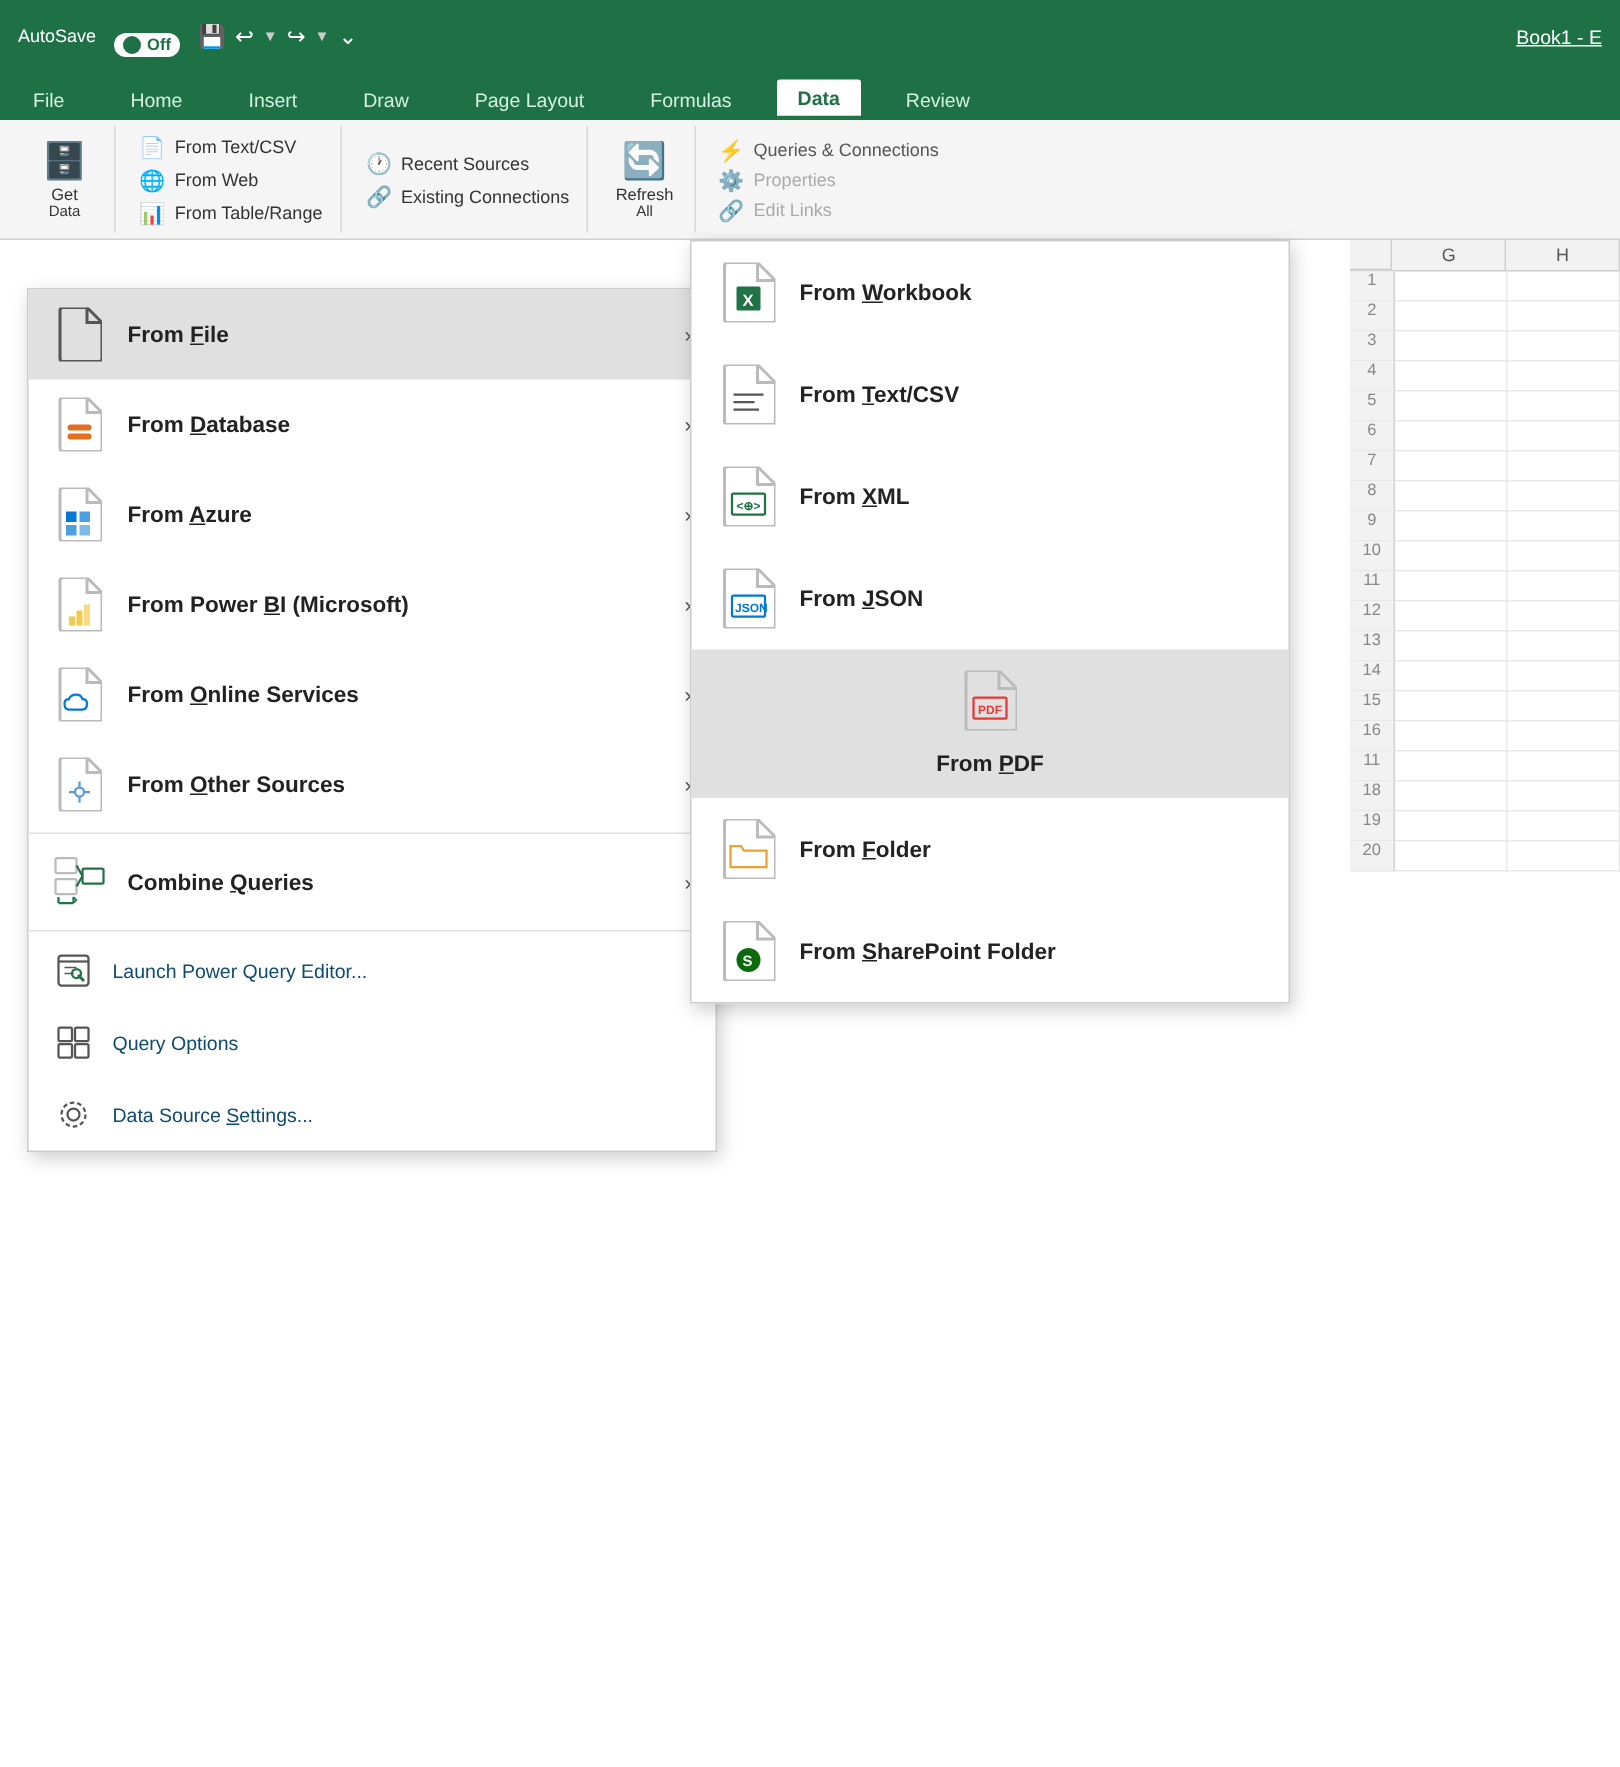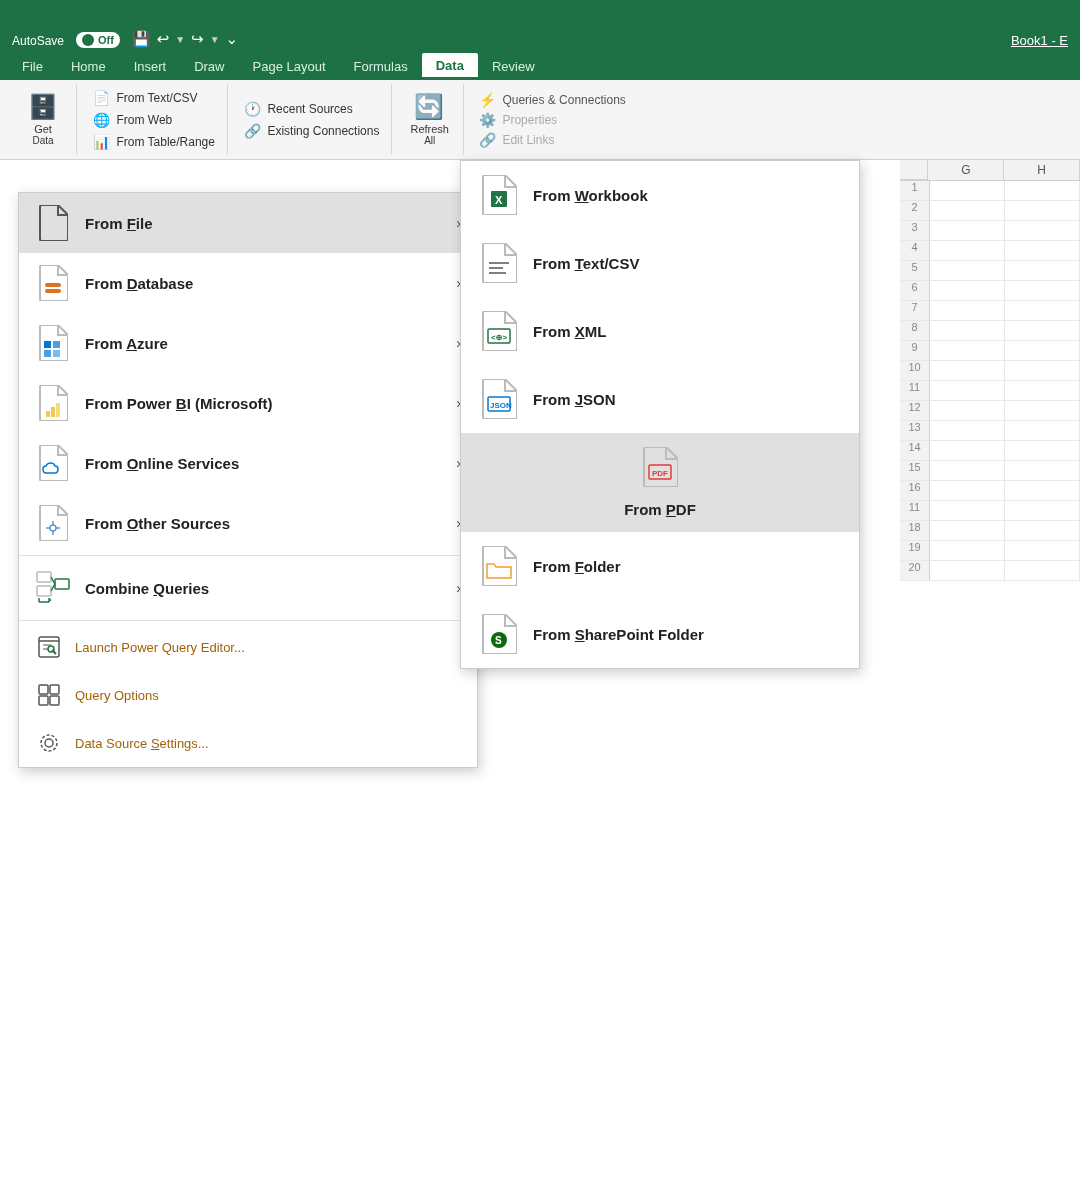--- a/index.html
+++ b/index.html
@@ -4,21 +4,21 @@
   <style>
     * { box-sizing: border-box; margin: 0; padding: 0; }
     body { font-family: 'Segoe UI', Arial, sans-serif; font-size: 13px; background: #fff; overflow: hidden; width: 1080px; height: 1178px; }
 
     
     .title-bar {
       background: #1e7145;
       color: #fff;
       height: 48px;
       display: flex;
-      align-items: flex-end;
+      align-items: center;
       padding: 0 12px;
       gap: 12px;
     }
     .autosave-label { font-size: 12px; }
     .autosave-toggle {
       background: #fff;
       border-radius: 10px;
       padding: 2px 6px;
       color: #1e7145;
       font-size: 11px;
@@ -39,20 +39,21 @@
     .quick-access { display: flex; gap: 6px; align-items: center; }
     .qa-btn { color: #fff; font-size: 15px; cursor: pointer; }
 
     
     .ribbon-tabs {
       background: #1e7145;
       display: flex;
       align-items: flex-end;
       padding: 0 8px;
       height: 32px;
+      gap: 16px;
     }
     .ribbon-tab {
       color: #d4f0e0;
       padding: 5px 14px 4px;
       cursor: pointer;
       font-size: 13px;
       border-bottom: 2px solid transparent;
     }
     .ribbon-tab.active {
       background: #fff;
@@ -154,21 +155,21 @@
     .menu-item .m-label u { text-decoration: underline; }
     .menu-item .m-arrow { margin-left: auto; font-size: 14px; color: #555; }
     .menu-divider { border: none; border-top: 1px solid #e0e0e0; margin: 2px 0; }
     .menu-bottom-item {
       display: flex;
       align-items: center;
       gap: 12px;
       padding: 10px 16px;
       cursor: pointer;
       font-size: 13px;
-      color: #a16207;
+      color: #0c4a6e;
     }
     .menu-bottom-item .m-icon { width: 28px; height: 28px; font-size: 16px; display: flex; align-items: center; justify-content: center; }
 
     
     .menu-l2 {
       position: absolute;
       top: 0; left: 460px;
       width: 400px;
       background: #fff;
       border: 1px solid #ccc;

